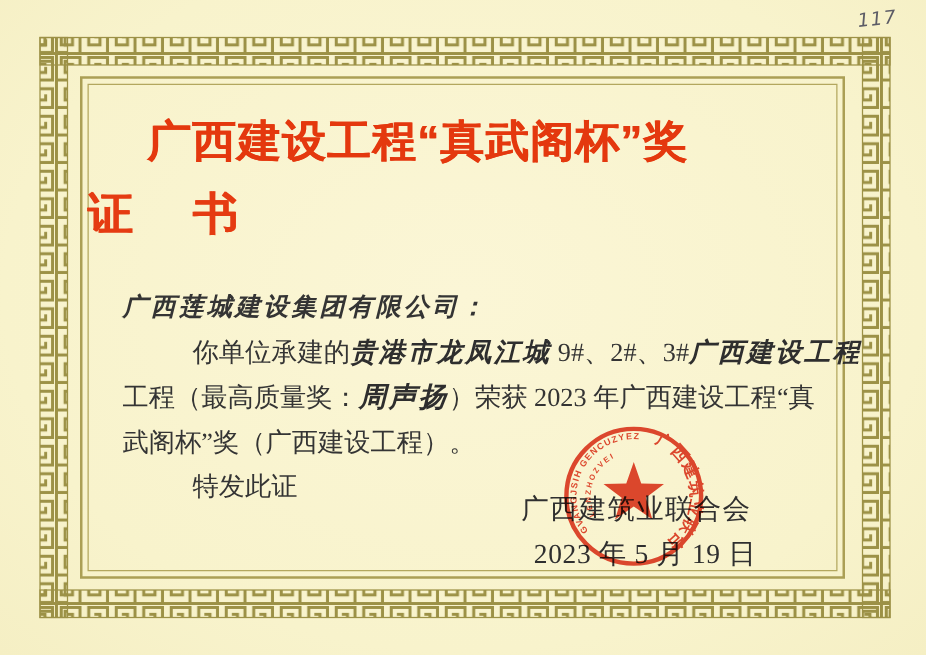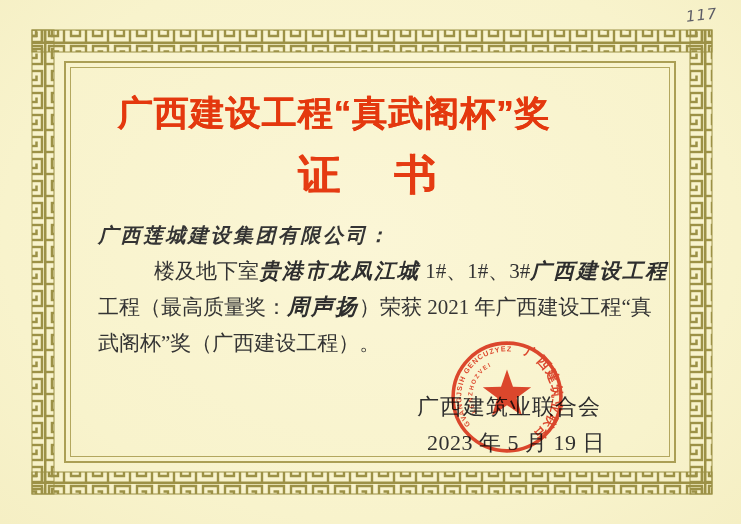--- a/index.html
+++ b/index.html
@@ -29,38 +29,38 @@
   .title{
     position:absolute;left:70px;top:90px;width:528px;
     text-align:center;
     font-family:"Liberation Sans","DejaVu Sans",sans-serif;
     font-weight:bold;font-size:35px;letter-spacing:1px;
     color:#e4380e;
     text-shadow:0.6px 0 0 #e4380e;
   }
   .subtitle{
     position:absolute;left:70px;top:147px;width:600px;
-    text-align:center;
+    text-align:left;
     font-family:"Liberation Serif","DejaVu Serif",serif;
-    font-weight:bold;font-size:42px;letter-spacing:6px;
+    font-weight:bold;font-size:36px;letter-spacing:6px;
     color:#e53b12;
     text-shadow:0.8px 0 0 #e53b12;
   }
   .text-block{
     position:absolute;left:98px;top:218px;width:558px;
     font-size:21px;line-height:35.6px;color:#343434;
   }
   .line{white-space:nowrap;}
   .indent{text-indent:56px;}
   .hand{
     font-style:italic;font-weight:600;letter-spacing:2px;
     color:#2e2e2e;
   }
   .salutation{
-    font-size:20px;letter-spacing:2.5px;font-style:italic;font-weight:600;
+    font-size:20px;letter-spacing:2.5px;font-style:italic;font-weight:600;margin-top:11px;
   }
   .name-hand{font-size:22px;}
   .issuer{
     position:absolute;left:417px;top:392px;
     font-size:22px;letter-spacing:1px;color:#2f2f2f;white-space:nowrap;
   }
   .date{
     position:absolute;left:427px;top:428px;
     font-size:22px;letter-spacing:0.5px;color:#2f2f2f;white-space:nowrap;
   }
@@ -92,23 +92,24 @@
   <div class="frame1"></div>
   <div class="frame2"></div>
 
   <div class="annotation">117</div>
 
   <div class="title">广西建设工程“真武阁杯”奖</div>
   <div class="subtitle">证　书</div>
 
   <div class="text-block">
     <div class="line salutation">广西莲城建设集团有限公司：</div>
-    <div class="line indent"><span>楼及地下室</span><span class="hand">贵港市龙凤江城</span><span> 1#、1#、3#</span><span class="hand">广西建设工程</span></div>
-    <div class="line"><span>工程（最高质量奖：</span><span class="hand name-hand">周声扬</span><span>）荣获 2021 年广西建设工程“真</span></div>
+    <div class="line indent"><span>你单位承建的</span><span class="hand">贵港市龙凤江城</span><span> 9#、2#、3#</span><span class="hand">广西建设工程</span></div>
+    <div class="line"><span>工程（最高质量奖：</span><span class="hand name-hand">周声扬</span><span>）荣获 2023 年广西建设工程“真</span></div>
     <div class="line">武阁杯”奖（广西建设工程）。</div>
+    <div class="line indent">特发此证</div>
   </div>
 
   <div class="issuer">广西建筑业联合会</div>
   <div class="date">2023 年 5 月 19 日</div>
 
   <svg class="seal-svg" viewBox="0 0 120 120" xmlns="http://www.w3.org/2000/svg">
     <defs>
       <path id="sealArcLatin" d="M 25.5 88.9 A 45 45 0 0 1 71.6 16.5" fill="none"></path>
       <path id="sealArcCn" d="M 75.4 17.7 A 45 45 0 0 1 85.8 96.9" fill="none"></path>
       <path id="sealArcInner" d="M 30.6 77 A 34 34 0 0 1 54.1 26.5" fill="none"></path>

